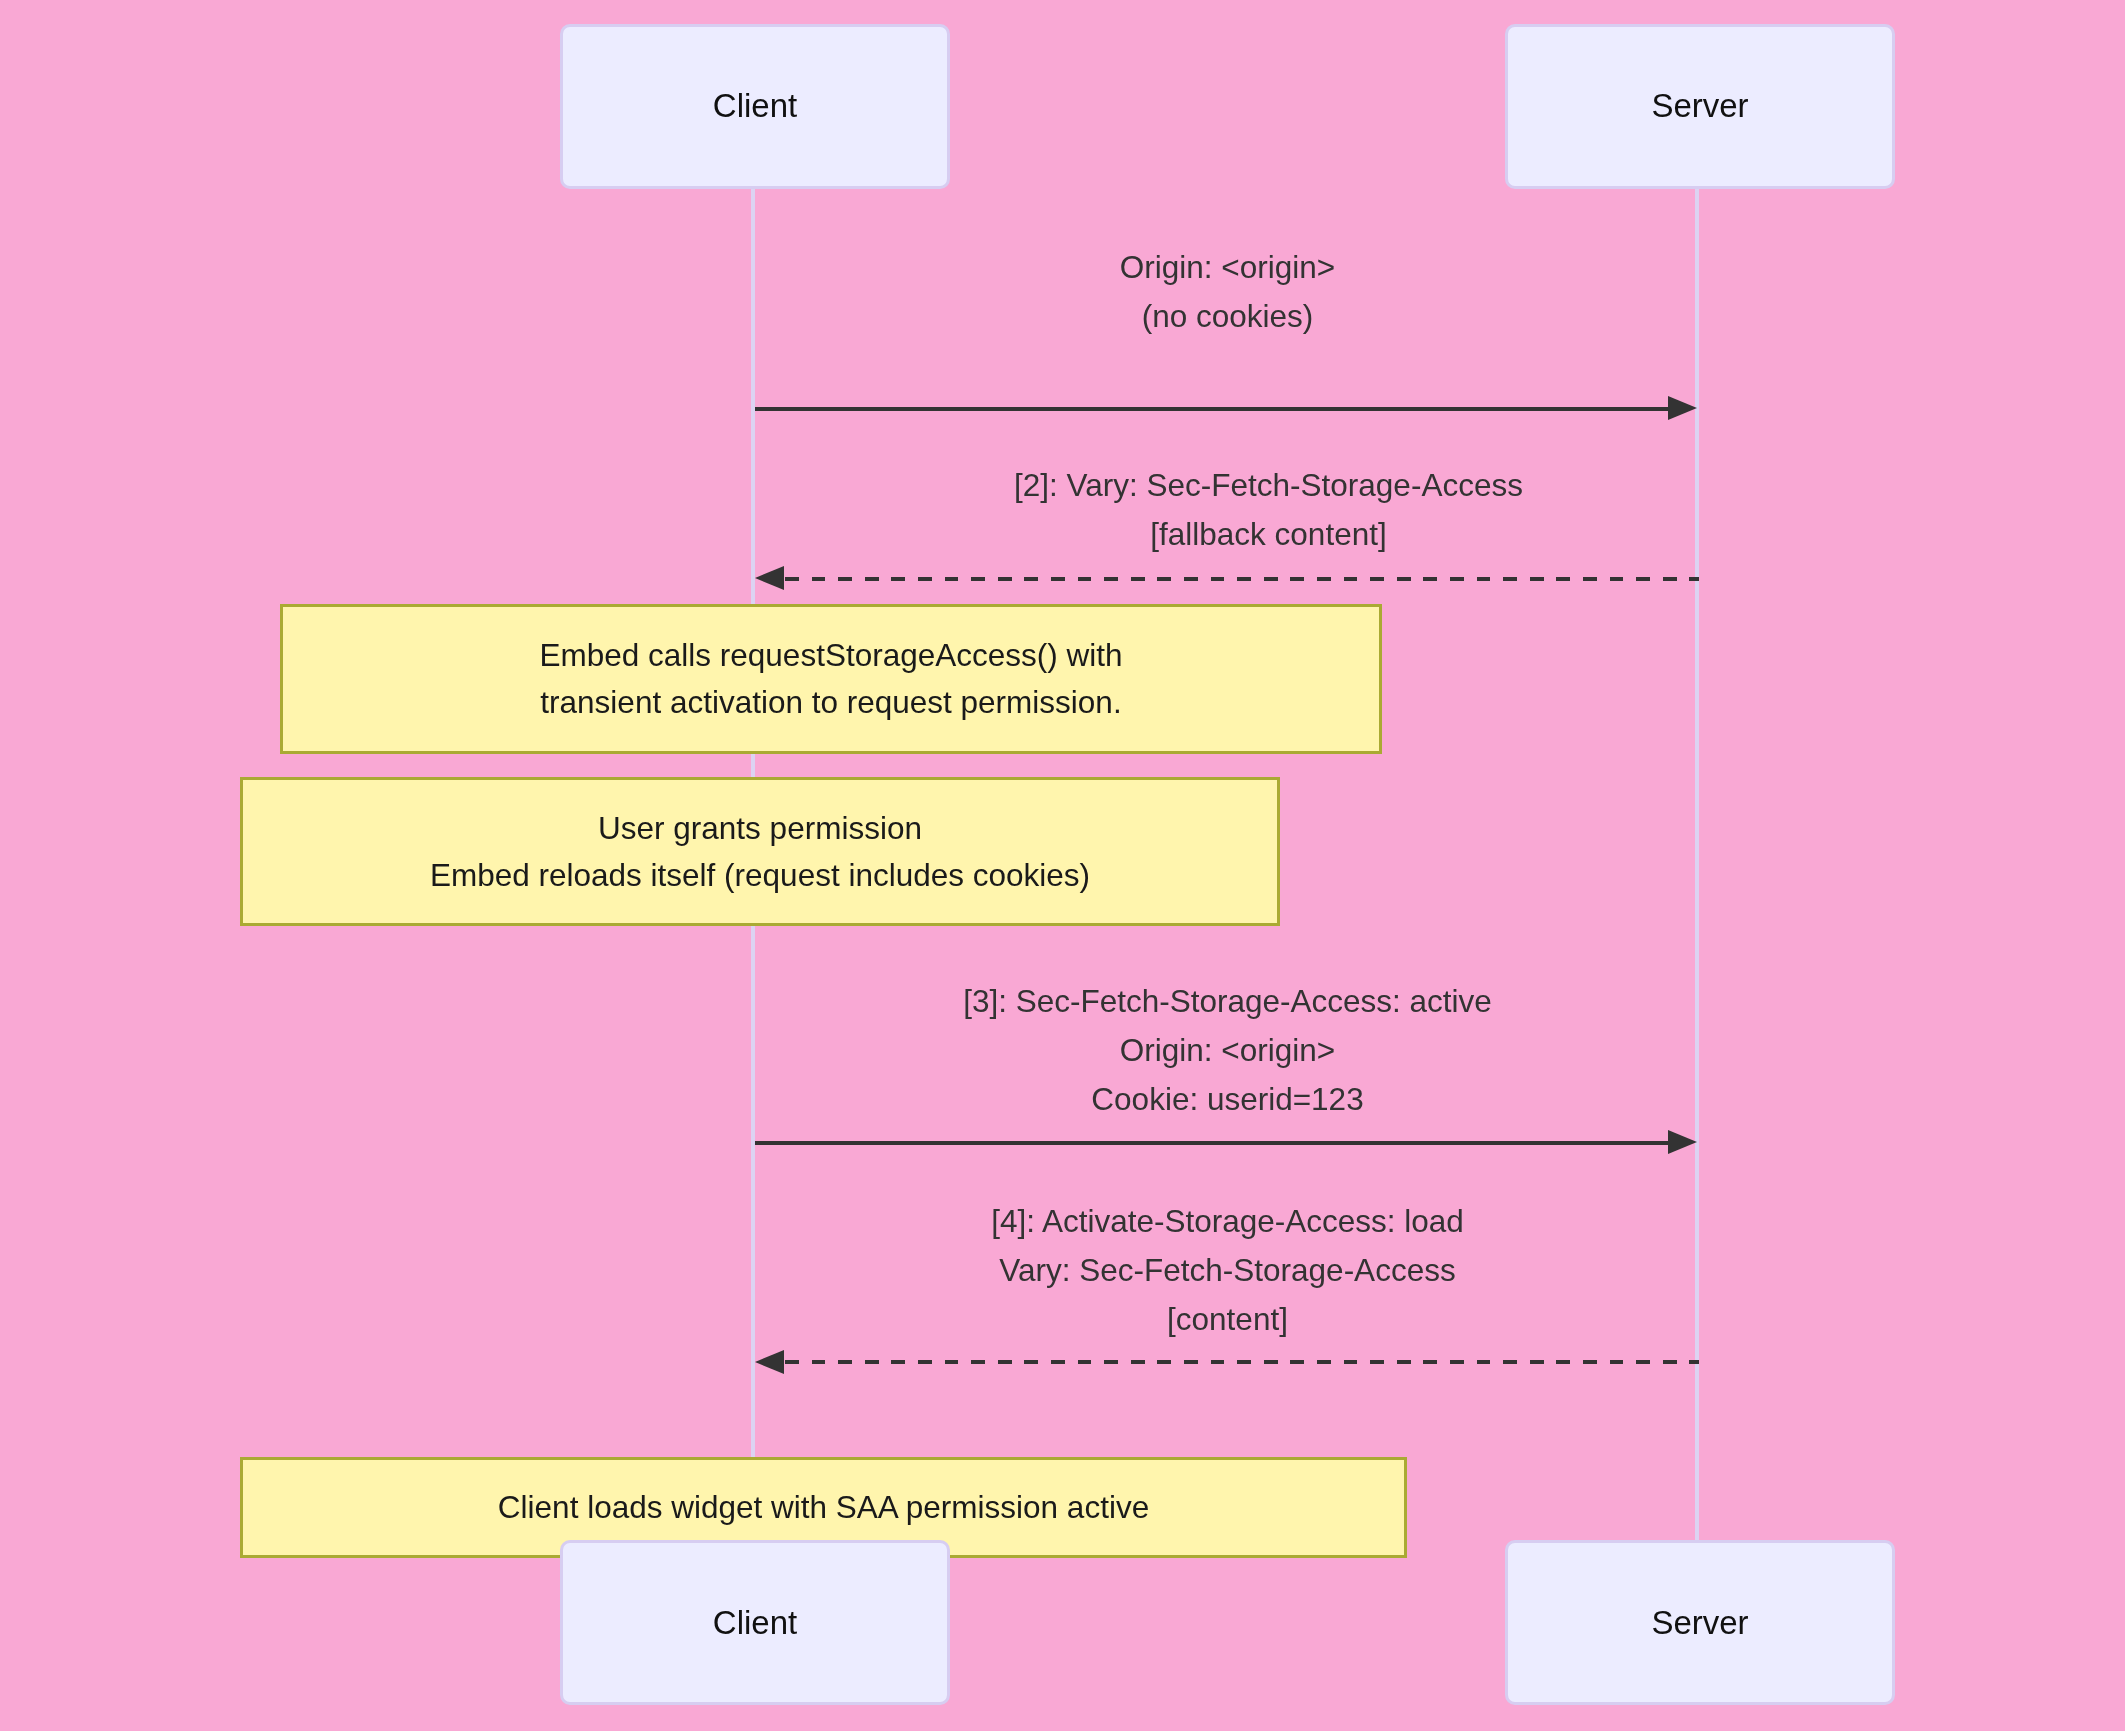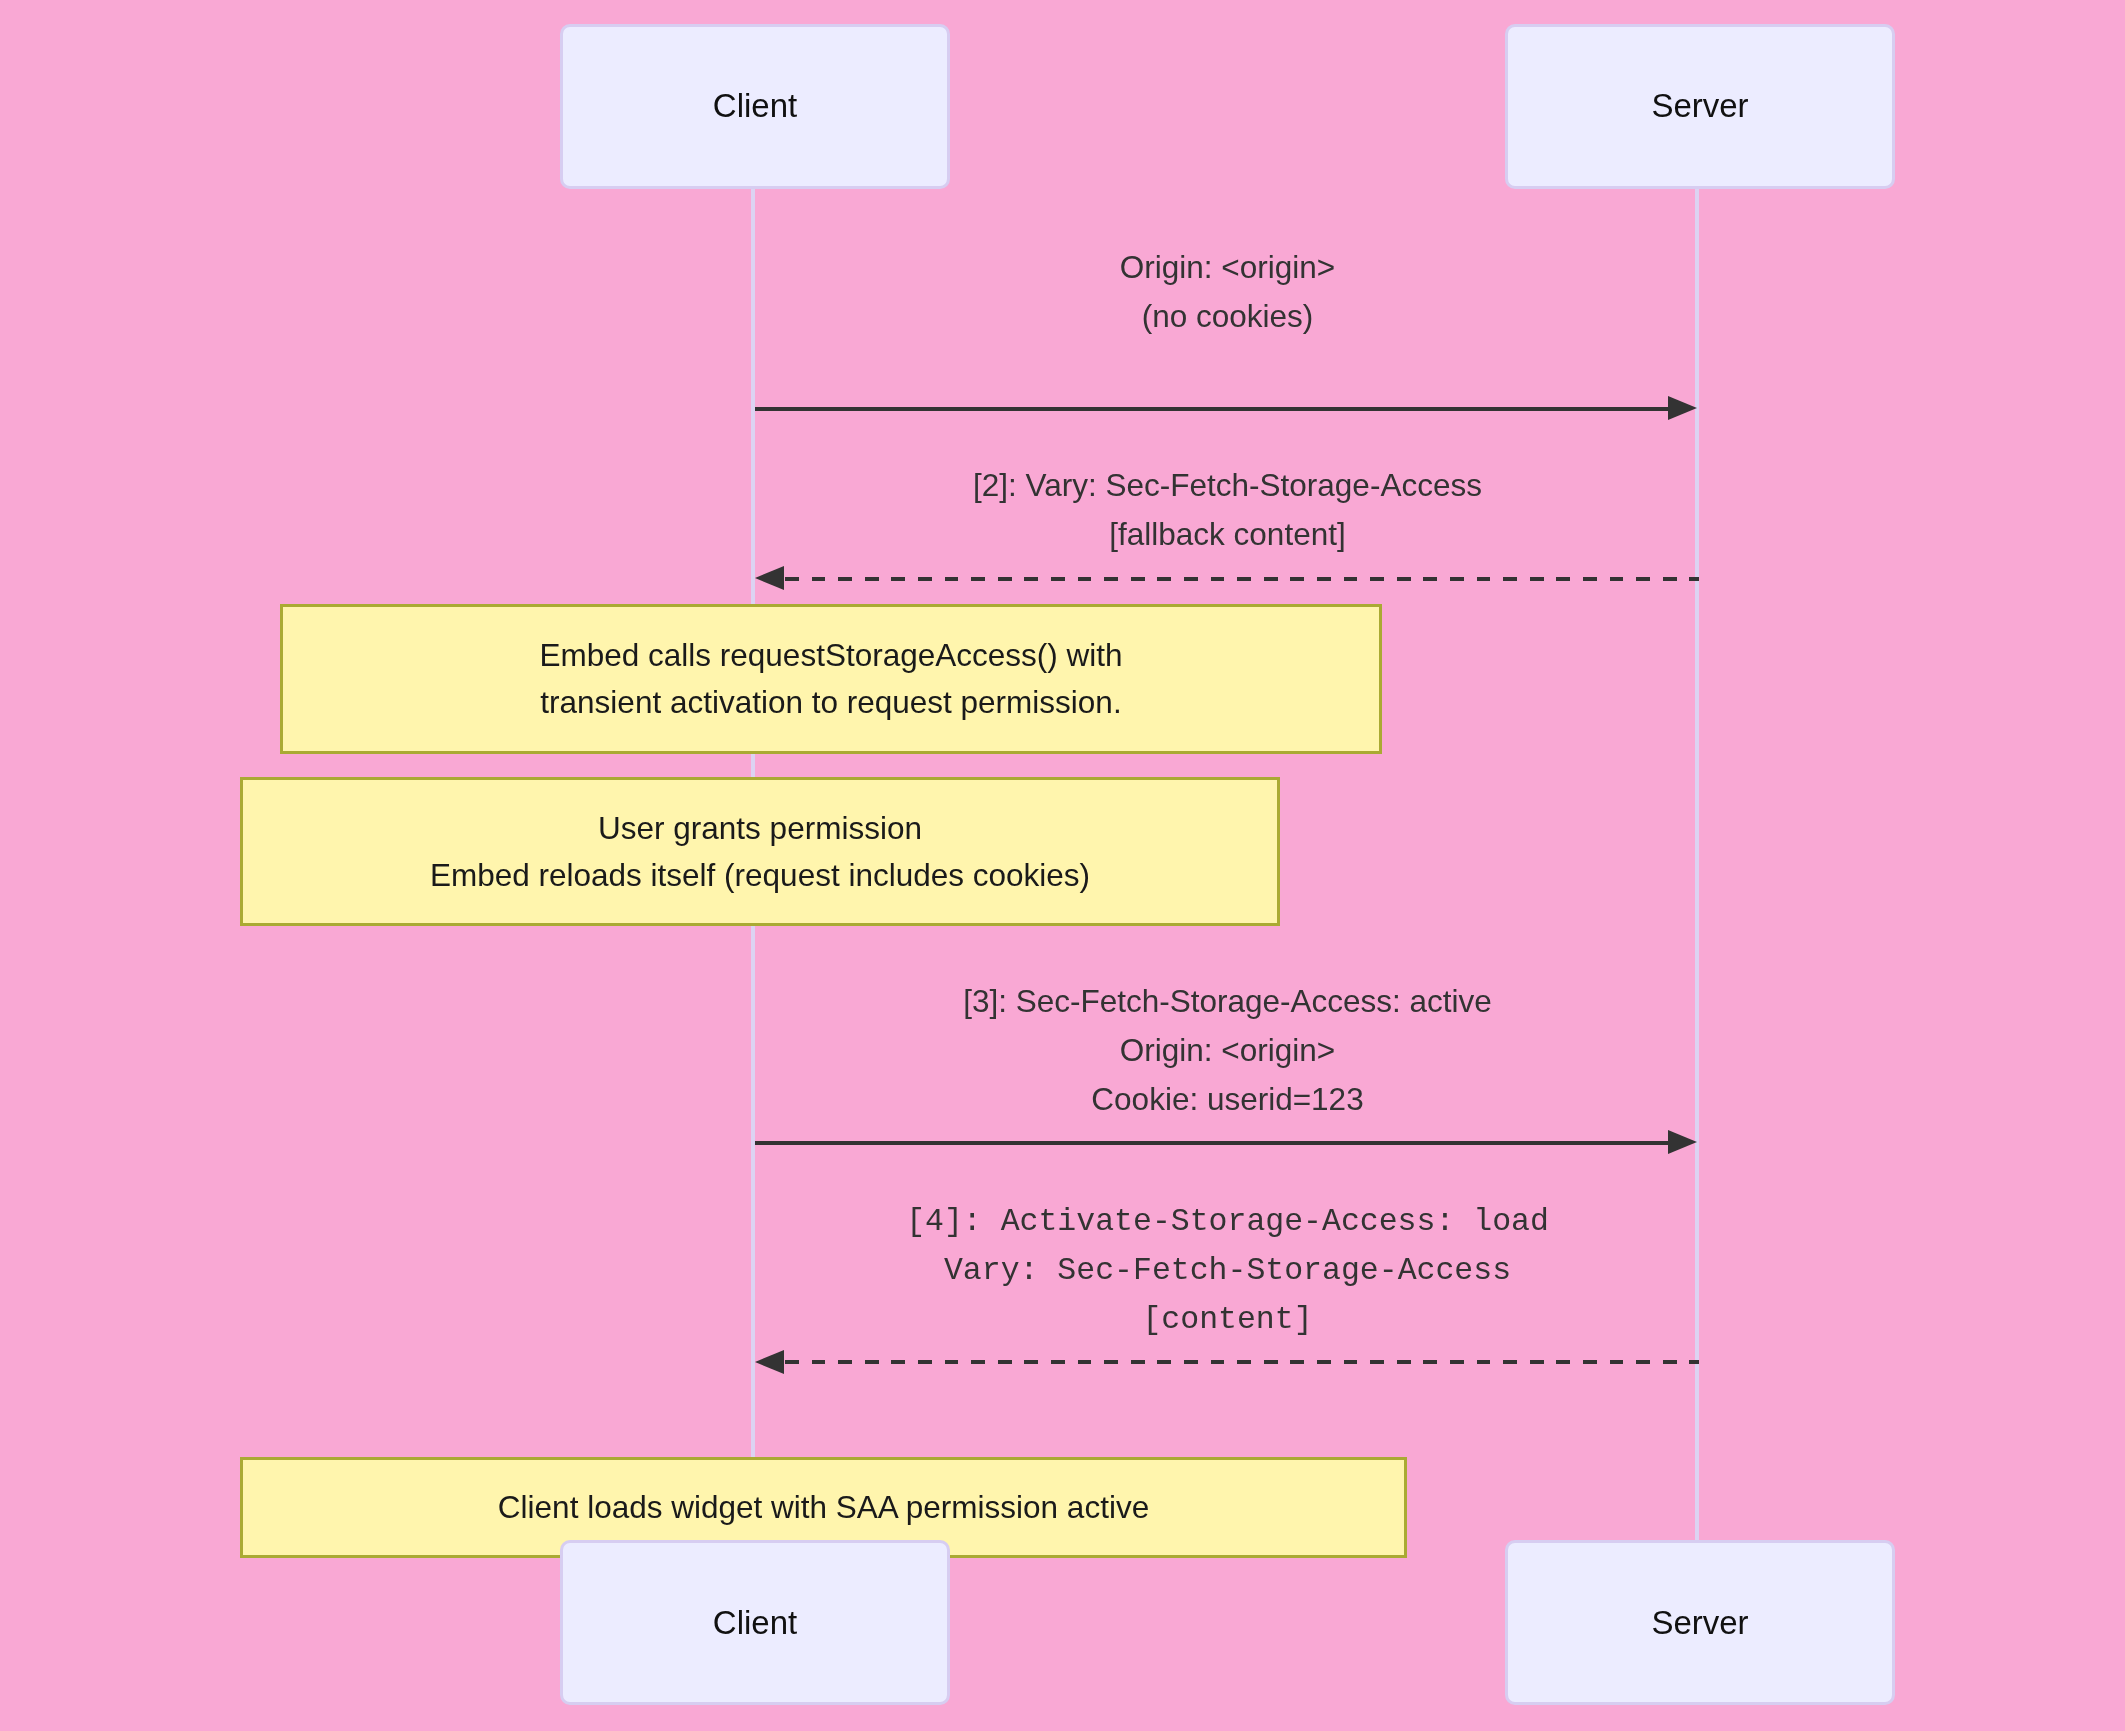--- a/index.html
+++ b/index.html
@@ -47,23 +47,23 @@
   .msg {
     position: absolute;
     left: 755px;
     width: 945px;
     text-align: center;
     font-size: 31.5px;
     line-height: 49px;
     color: #333333;
   }
   .msg-1 { top: 243px; }
-  .msg-2 { top: 461px; }
+  .msg-2 { top: 461px; margin-left: 41px; }
   .msg-3 { top: 977px; }
-  .msg-4 { top: 1197px; font-family: Liberation Mono, monospace; }
+  .msg-4 { top: 1197px; }
   .tline { display: block; }
 
   
   .arrow-line-solid {
     position: absolute;
     height: 3.9px;
     background: #333333;
   }
   .arrow-line-dashed {
     position: absolute;

